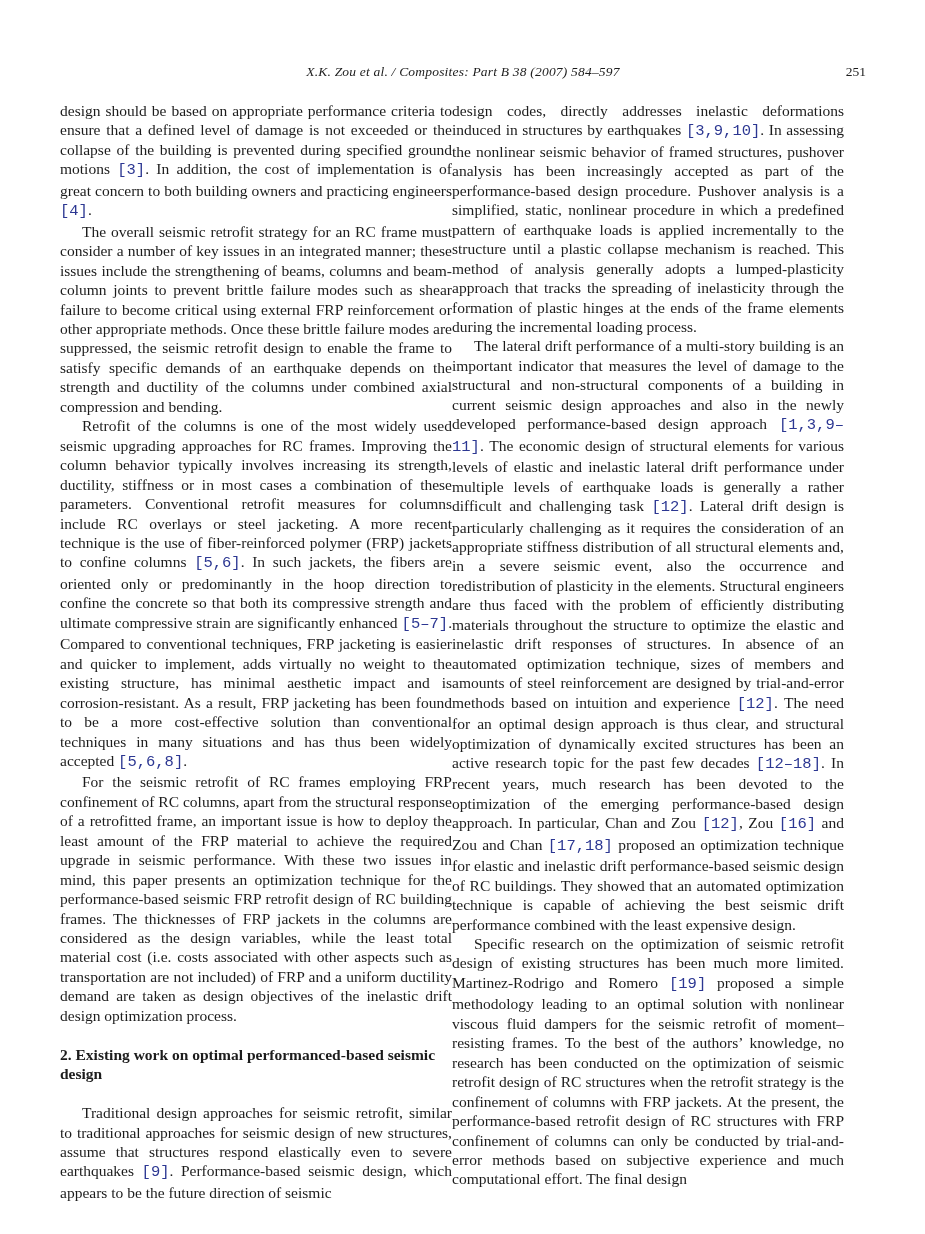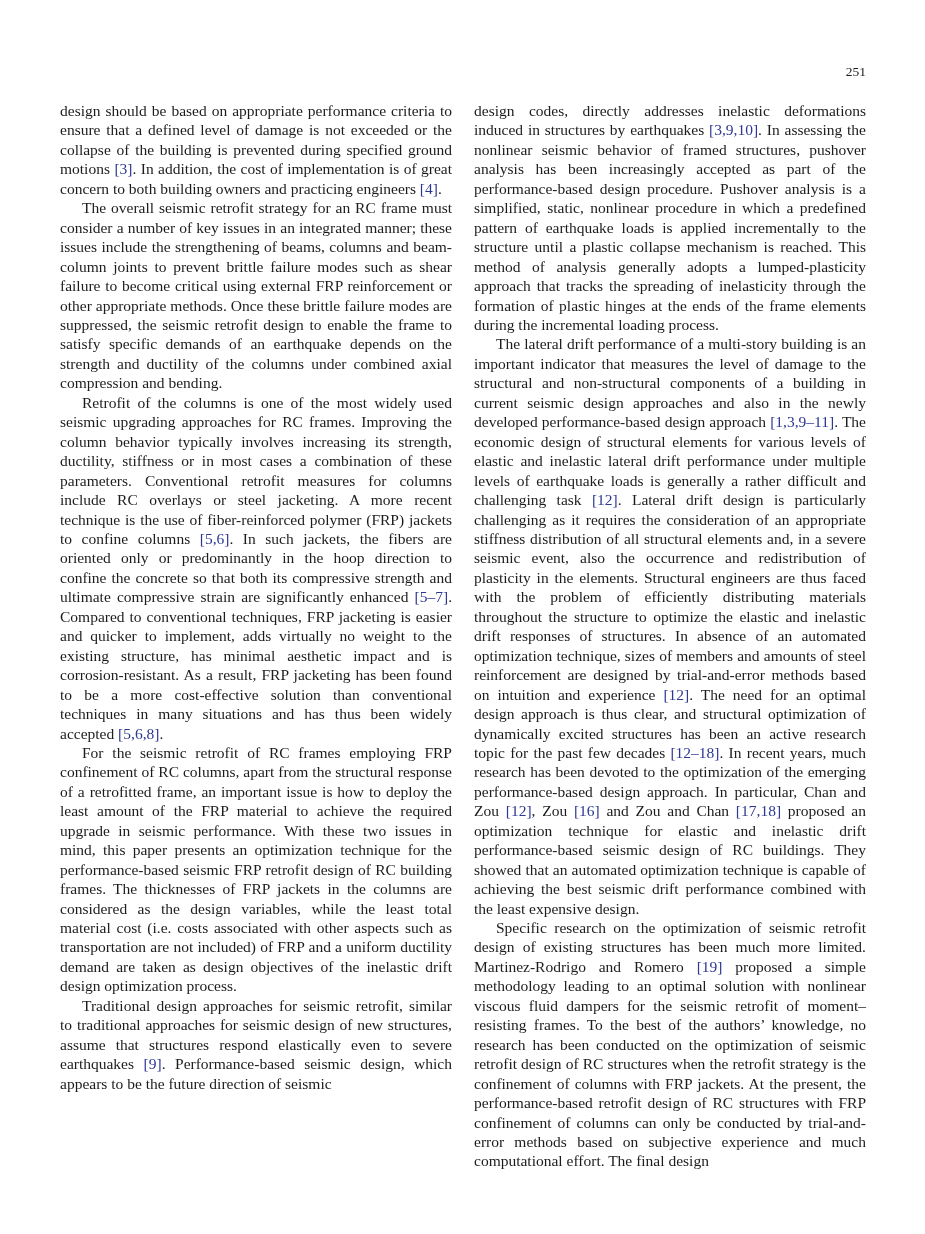--- a/index.html
+++ b/index.html
@@ -35,21 +35,20 @@
     top: 0;
     right: 0;
     font-style: normal;
   }
   .body-columns {
     position: absolute;
     top: 101px;
     left: 60px;
     width: 806px;
     display: flex;
-    gap: 22px;
   }
   .col {
     width: 392px;
     font-size: 15.5px;
     line-height: 19.45px;
     text-align: justify;
     hyphens: auto;
     -webkit-hyphens: auto;
   }
   .col p.para {
@@ -62,37 +61,40 @@
   .section-heading {
     font-size: 15.5px;
     font-weight: bold;
     line-height: 19.45px;
     margin: 19.45px 0;
     text-align: left;
   }
   .cite {
     color: var(--cite-color, #2c3792);
     cursor: pointer;
+    font-family: Liberation Mono, monospace;
   }
 </style>
 </head>
 <body>
 
 <div class="page">
 
   <div class="header-bar">
+    <span class="running-head">X.K. Zou et al. / Composites: Part B 38 (2007) 584–597</span>
     <span class="page-number">251</span>
   </div>
 
   <div class="body-columns">
     <div class="col">
         <p class="para">design should be based on appropriate performance criteria to ensure that a defined level of damage is not exceeded or the collapse of the building is prevented during specified ground motions <span class="cite">[3]</span>. In addition, the cost of implementation is of great concern to both building owners and practicing engineers <span class="cite">[4]</span>.</p>
         <p class="para indent">The overall seismic retrofit strategy for an RC frame must consider a number of key issues in an integrated manner; these issues include the strengthening of beams, columns and beam-column joints to prevent brittle failure modes such as shear failure to become critical using external FRP reinforcement or other appropriate methods. Once these brittle failure modes are suppressed, the seismic retrofit design to enable the frame to satisfy specific demands of an earthquake depends on the strength and ductility of the columns under combined axial compression and bending.</p>
         <p class="para indent">Retrofit of the columns is one of the most widely used seismic upgrading approaches for RC frames. Improving the column behavior typically involves increasing its strength, ductility, stiffness or in most cases a combination of these parameters. Conventional retrofit measures for columns include RC overlays or steel jacketing. A more recent technique is the use of fiber-reinforced polymer (FRP) jackets to confine columns <span class="cite">[5,6]</span>. In such jackets, the fibers are oriented only or predominantly in the hoop direction to confine the concrete so that both its compressive strength and ultimate compressive strain are significantly enhanced <span class="cite">[5–7]</span>. Compared to conventional techniques, FRP jacketing is easier and quicker to implement, adds virtually no weight to the existing structure, has minimal aesthetic impact and is corrosion-resistant. As a result, FRP jacketing has been found to be a more cost-effective solution than conventional techniques in many situations and has thus been widely accepted <span class="cite">[5,6,8]</span>.</p>
         <p class="para indent">For the seismic retrofit of RC frames employing FRP confinement of RC columns, apart from the structural response of a retrofitted frame, an important issue is how to deploy the least amount of the FRP material to achieve the required upgrade in seismic performance. With these two issues in mind, this paper presents an optimization technique for the performance-based seismic FRP retrofit design of RC building frames. The thicknesses of FRP jackets in the columns are considered as the design variables, while the least total material cost (i.e. costs associated with other aspects such as transportation are not included) of FRP and a uniform ductility demand are taken as design objectives of the inelastic drift design optimization process.</p>
+        <h2 class="section-heading">2. Existing work on optimal performanced-based seismic design</h2>
         <p class="para indent">Traditional design approaches for seismic retrofit, similar to traditional approaches for seismic design of new structures, assume that structures respond elastically even to severe earthquakes <span class="cite">[9]</span>. Performance-based seismic design, which appears to be the future direction of seismic</p>
       </div>
     <div class="col">
         <p class="para">design codes, directly addresses inelastic deformations induced in structures by earthquakes <span class="cite">[3,9,10]</span>. In assessing the nonlinear seismic behavior of framed structures, pushover analysis has been increasingly accepted as part of the performance-based design procedure. Pushover analysis is a simplified, static, nonlinear procedure in which a predefined pattern of earthquake loads is applied incrementally to the structure until a plastic collapse mechanism is reached. This method of analysis generally adopts a lumped-plasticity approach that tracks the spreading of inelasticity through the formation of plastic hinges at the ends of the frame elements during the incremental loading process.</p>
         <p class="para indent">The lateral drift performance of a multi-story building is an important indicator that measures the level of damage to the structural and non-structural components of a building in current seismic design approaches and also in the newly developed performance-based design approach <span class="cite">[1,3,9–11]</span>. The economic design of structural elements for various levels of elastic and inelastic lateral drift performance under multiple levels of earthquake loads is generally a rather difficult and challenging task <span class="cite">[12]</span>. Lateral drift design is particularly challenging as it requires the consideration of an appropriate stiffness distribution of all structural elements and, in a severe seismic event, also the occurrence and redistribution of plasticity in the elements. Structural engineers are thus faced with the problem of efficiently distributing materials throughout the structure to optimize the elastic and inelastic drift responses of structures. In absence of an automated optimization technique, sizes of members and amounts of steel reinforcement are designed by trial-and-error methods based on intuition and experience <span class="cite">[12]</span>. The need for an optimal design approach is thus clear, and structural optimization of dynamically excited structures has been an active research topic for the past few decades <span class="cite">[12–18]</span>. In recent years, much research has been devoted to the optimization of the emerging performance-based design approach. In particular, Chan and Zou <span class="cite">[12]</span>, Zou <span class="cite">[16]</span> and Zou and Chan <span class="cite">[17,18]</span> proposed an optimization technique for elastic and inelastic drift performance-based seismic design of RC buildings. They showed that an automated optimization technique is capable of achieving the best seismic drift performance combined with the least expensive design.</p>
         <p class="para indent">Specific research on the optimization of seismic retrofit design of existing structures has been much more limited. Martinez-Rodrigo and Romero <span class="cite">[19]</span> proposed a simple methodology leading to an optimal solution with nonlinear viscous fluid dampers for the seismic retrofit of moment–resisting frames. To the best of the authors’ knowledge, no research has been conducted on the optimization of seismic retrofit design of RC structures when the retrofit strategy is the confinement of columns with FRP jackets. At the present, the performance-based retrofit design of RC structures with FRP confinement of columns can only be conducted by trial-and-error methods based on subjective experience and much computational effort. The final design</p>
       </div>
   </div>
 
 </div>

